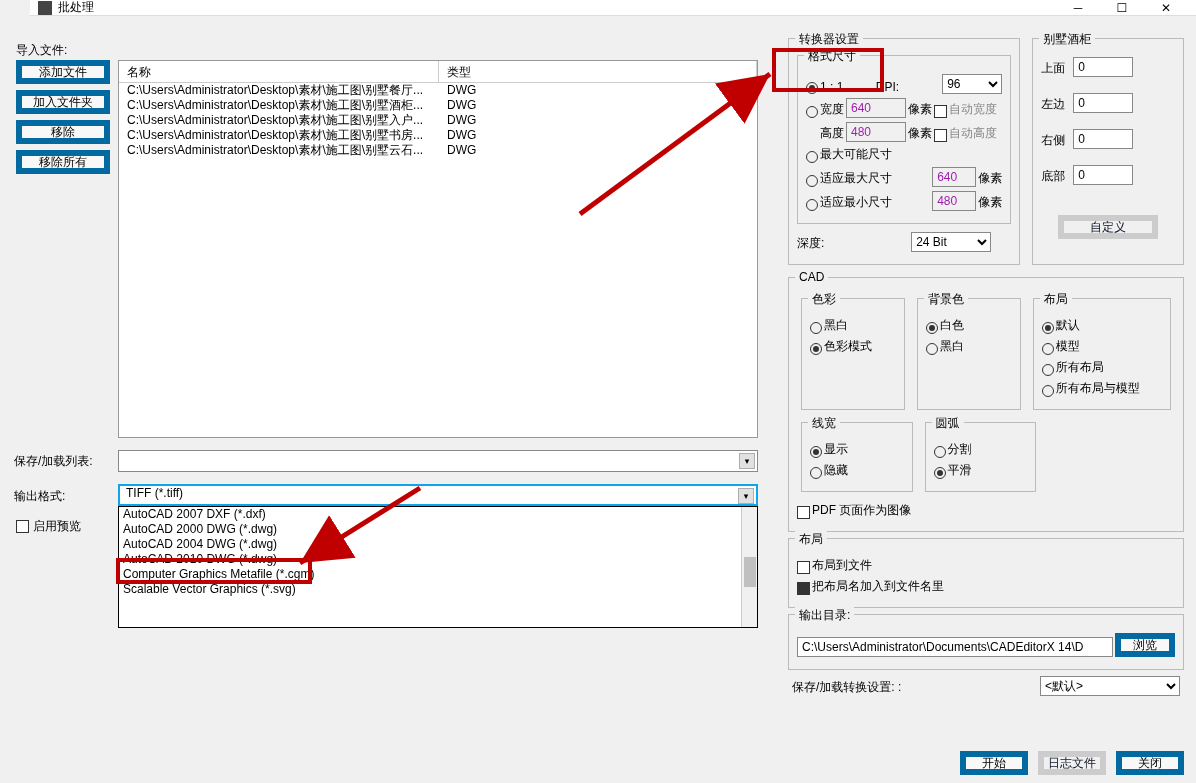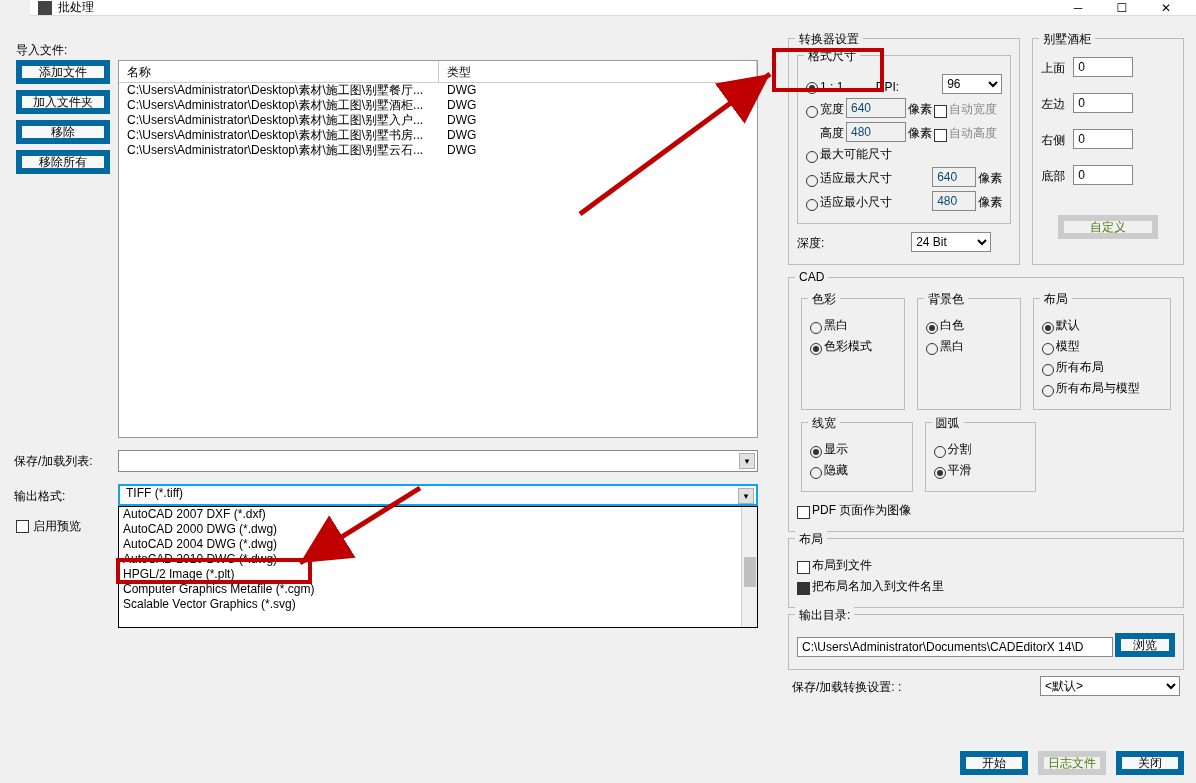--- a/index.html
+++ b/index.html
@@ -10,21 +10,21 @@
 .titlebar-buttons > div { width: 44px; height: 28px; display: flex; align-items: center; justify-content: center; }
 .content { position: absolute; top: 28px; left: 0; right: 0; bottom: 0; background: #f0f0f0; border-radius: 11px; }
 
 .left-pane { position: absolute; left: 0; top: 0; width: 780px; height: 100%; padding: 10px 8px; }
 .right-pane { position: absolute; left: 780px; top: 0; right: 0; height: 100%; padding: 4px 8px 40px 4px; }
 
 .import-label { position: absolute; left: 16px; top: 14px; }
 .btn-col { position: absolute; left: 16px; top: 32px; width: 94px; display: flex; flex-direction: column; gap: 6px; }
 .btn { height: 24px; background: #f8f8f8; border: 6px solid #0369a1; display: flex; align-items: center; justify-content: center; cursor: pointer; }
 .btn.wide { width: 68px; }
-.btn.disabled { color: #4d7c0f; border-color: #ccc; background: #f0f0f0; cursor: default; }
+.btn.disabled { color: #0f172a; border-color: #ccc; background: #f0f0f0; cursor: default; }
 
 .file-table { position: absolute; left: 118px; top: 32px; width: 640px; height: 378px; background: #fff; border: 1px solid #999; }
 .file-table .head { display: flex; height: 22px; border-bottom: 1px solid #ccc; }
 .file-table .head > div { padding: 3px 8px; border-right: 1px solid #ccc; background: #fff; }
 .col-name { width: 320px; }
 .col-type { flex: 1; }
 .file-table .rows { overflow: auto; }
 .file-row { display: flex; }
 .file-row > div { padding: 0 8px; height: 15px; line-height: 15px; white-space: nowrap; overflow: hidden; }
 
@@ -48,21 +48,21 @@
 .highlight-box1 { position: absolute; left: 772px; top: 20px; width: 112px; height: 44px; border: 4px solid #c00000; z-index: 20; pointer-events: none; }
 .highlight-box2 { position: absolute; left: 116px; top: 530px; width: 196px; height: 26px; border: 4px solid #c00000; z-index: 20; pointer-events: none; }
 .arrow-svg { position: absolute; z-index: 15; pointer-events: none; }
 
 .group { position: relative; border: 1px solid #bbb; margin: 6px 4px; padding: 14px 8px 8px 8px; }
 .group > .title { position: absolute; top: -8px; left: 6px; background: #f0f0f0; padding: 0 4px; }
 .row { display: flex; align-items: flex-end; margin: 4px 0; gap: 2px; }
 .radio { width: 12px; height: 12px; border: 1px solid #333; border-radius: 50%; display: inline-flex; align-items: center; justify-content: center; }
 .radio.on::after { content: ""; width: 6px; height: 6px; background: #333; border-radius: 50%; }
 input.txt { border: 1px solid #888; padding: 2px 4px; background: #fff; width: 60px; height: 20px; }
-input.txt[readonly] { background: #f0f0f0; color: #0c4a6e; }
+input.txt[readonly] { background: #f0f0f0; color: #a21caf; }
 select.sel { border: 1px solid #888; background: #fff; height: 20px; }
 .disabled-text { color: #888; }
 
 .footer { position: absolute; bottom: 8px; right: 12px; display: flex; gap: 10px; }
 </style>
 </head>
 <body>
 
 <div class="titlebar">
   <div class="icon"></div>
@@ -128,21 +128,20 @@
     <div class="chk-preview">
       <span class="chk"></span>
       <span>启用预览</span>
     </div>
 
     <div class="dropdown-list" id="fmt-list">
       <div class="opt">AutoCAD 2007 DXF (*.dxf)</div>
         <div class="opt">AutoCAD 2000 DWG (*.dwg)</div>
         <div class="opt">AutoCAD 2004 DWG (*.dwg)</div>
         <div class="opt">AutoCAD 2010 DWG (*.dwg)</div>
-        <div class="opt">HPGL/2 Image (*.plt)</div>
         <div class="opt">Computer Graphics Metafile (*.cgm)</div>
         <div class="opt">Scalable Vector Graphics (*.svg)</div>
         <div class="sb">
           <div class="thumb"></div>
         </div>
     </div>
   </div>
 
   <div class="right-pane">
     <div style="display:flex; gap:4px;">

